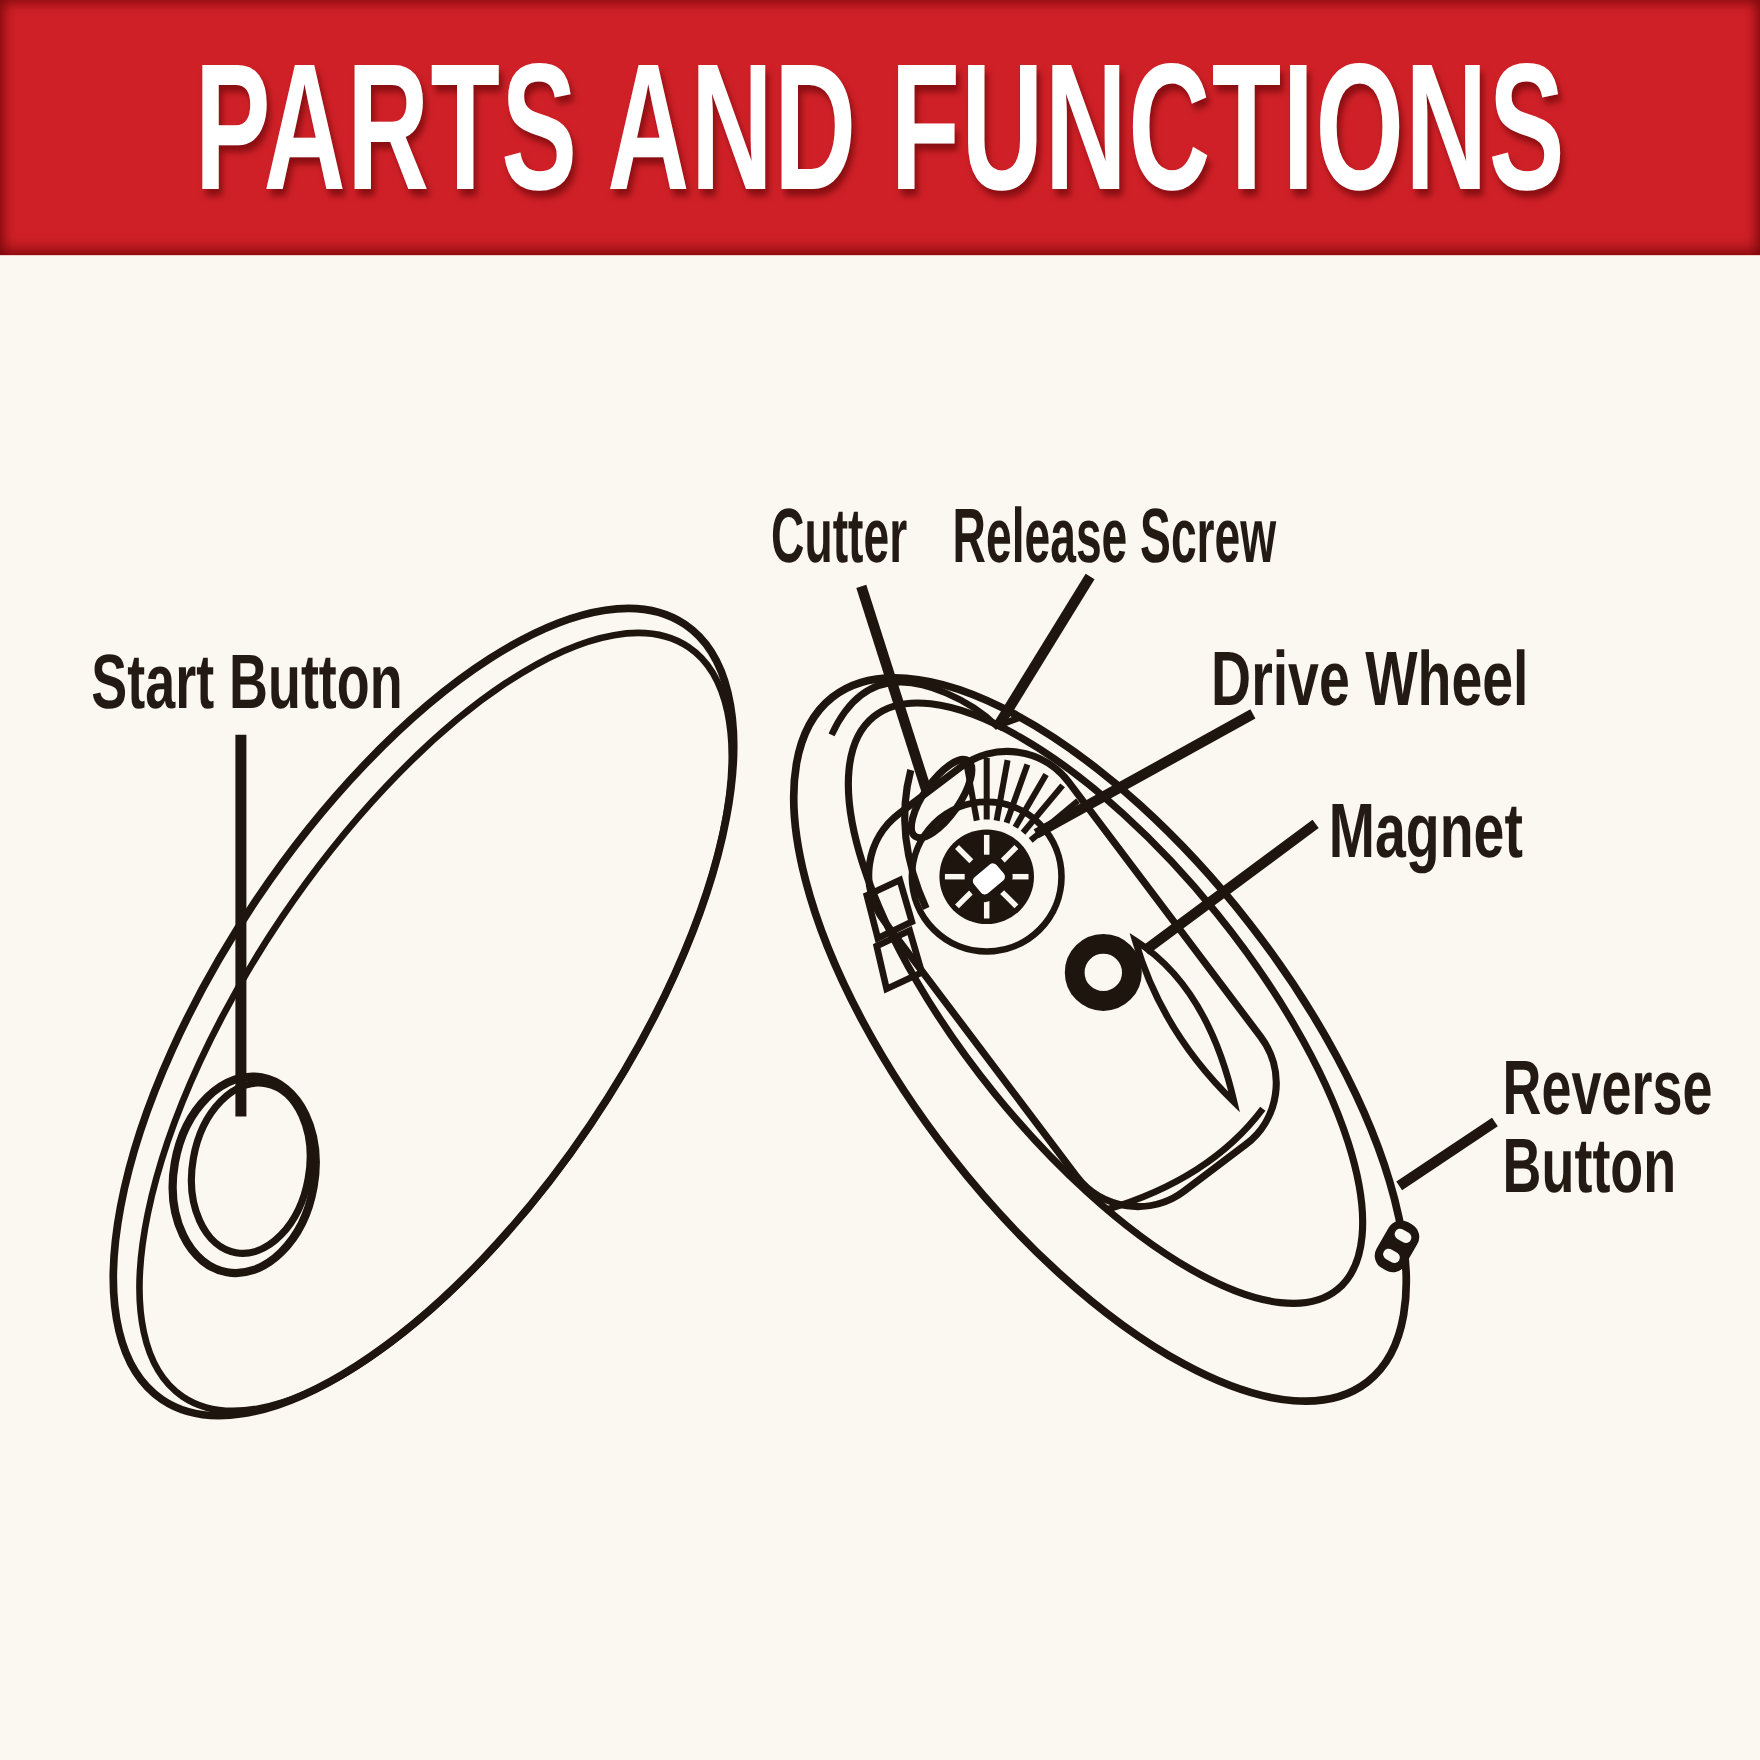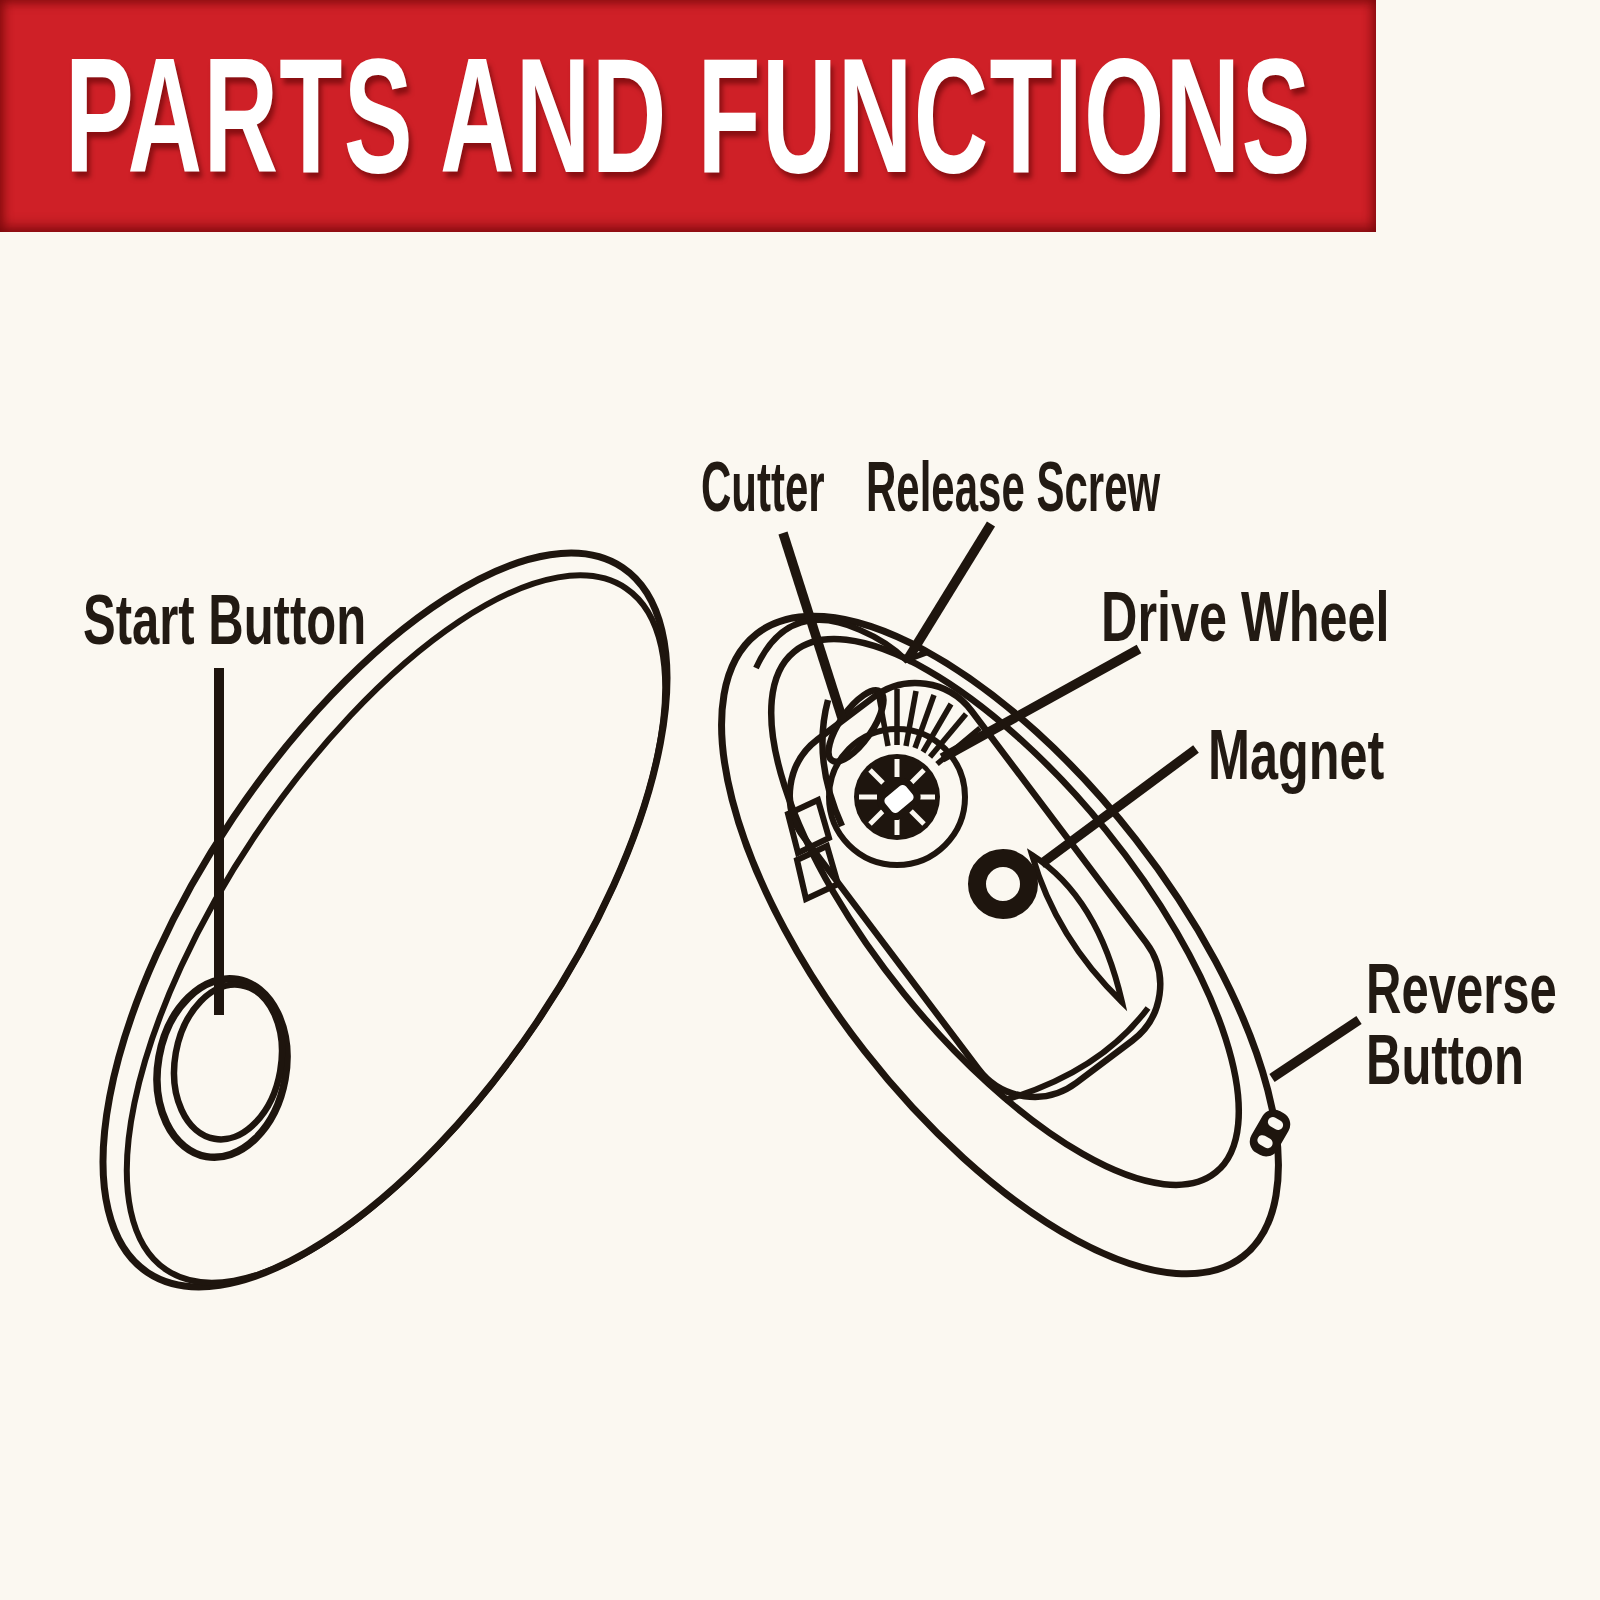--- a/index.html
+++ b/index.html
@@ -3,21 +3,21 @@
 <meta charset="utf-8">
 <style>
   html,body{margin:0;padding:0;}
   body{
     width:1600px;height:1600px;position:relative;overflow:hidden;
     background:#fbf8f1;
     font-family:"Liberation Sans","DejaVu Sans",sans-serif;
   }
   
   .banner{
-    position:absolute;left:0;top:0;width:1376px;height:232px;
+    position:absolute;left:0;top:0;width:1600px;height:232px;
     background:#cf2027;
     display:flex;align-items:center;justify-content:center;
     box-shadow:inset 0 -7px 12px rgba(90,0,4,.45), inset 0 5px 10px rgba(90,0,4,.30),
                inset 6px 0 8px rgba(90,0,4,.25), inset -6px 0 8px rgba(90,0,4,.25);
   }
   .banner-title{
     font-size:164px;font-weight:700;color:#ffffff;line-height:1;
     white-space:nowrap;letter-spacing:2px;
     transform:scaleX(0.63);
     text-shadow:5px 6px 7px rgba(80,0,0,.55);

